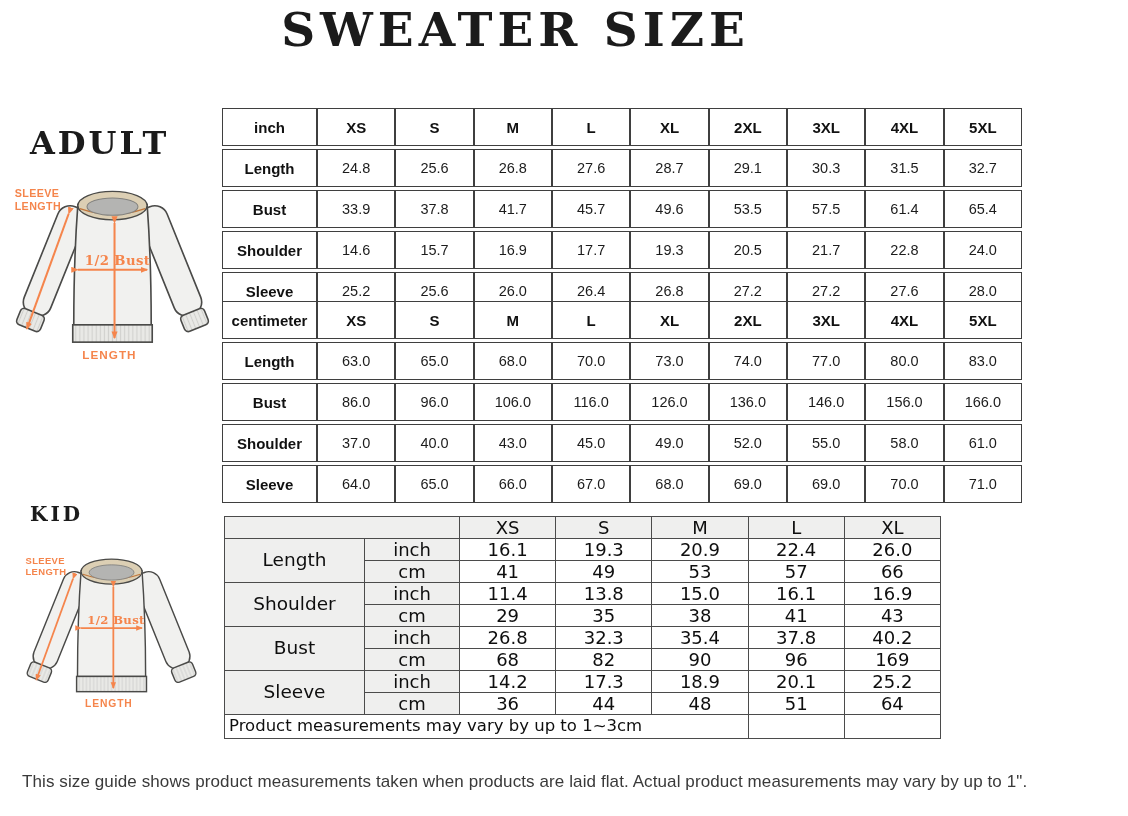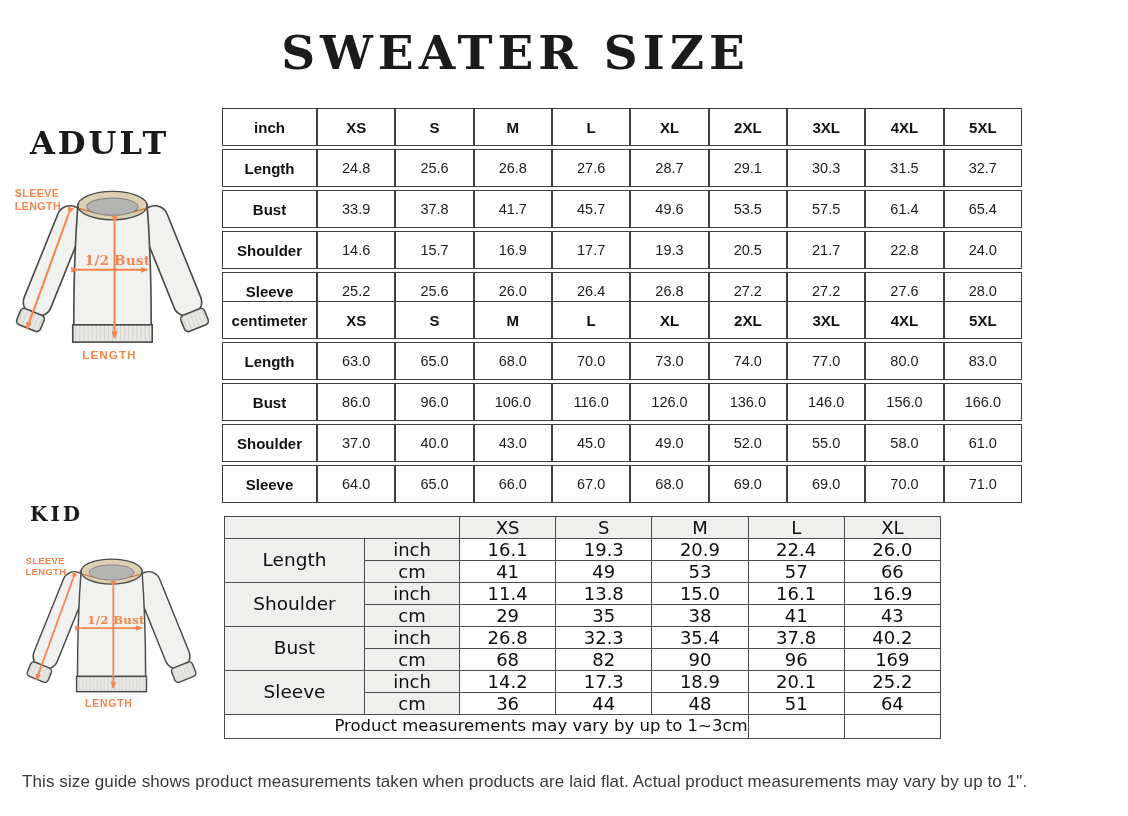--- a/index.html
+++ b/index.html
@@ -1,20 +1,20 @@
 <!DOCTYPE html>
 <html><head>
 <meta charset="utf-8">
 <style>
   html,body{margin:0;padding:0;background:#ffffff;}
   .page{position:relative;width:1128px;height:816px;background:#ffffff;overflow:hidden;
         font-family:"Liberation Sans",sans-serif;color:#111;}
 
   
-  .title{position:absolute;top:25px;left:0;width:1031px;margin:0;text-align:center;
+  .title{position:absolute;top:2px;left:0;width:1031px;margin:0;text-align:center;
          font-family:"DejaVu Serif",serif;font-weight:bold;font-size:47px;
          letter-spacing:5px;color:#1b1b1b;}
   .section-label{position:absolute;font-family:"DejaVu Serif",serif;font-weight:bold;
          color:#1b1b1b;}
   .adult-label{top:124px;left:30px;width:175px;font-size:32px;letter-spacing:3px;}
   .kid-label{top:502px;left:30px;width:165px;font-size:20px;letter-spacing:3px;}
 
   
   .diagram{position:absolute;}
   .adult-diagram{left:8px;top:172px;width:210px;height:216px;}
@@ -32,21 +32,21 @@
   .adult-table td{font-size:14.5px;font-weight:normal;height:26px;color:#1c1c1c;}
   .adult-table tr th:first-child{font-weight:bold;}
 
   
   .kid-table{position:absolute;left:224px;top:516px;width:716px;table-layout:fixed;
          border-collapse:collapse;font-family:"DejaVu Sans",sans-serif;}
   .kid-table td{border:1.7px solid #4b4b4b;text-align:center;vertical-align:middle;
          padding:0;font-size:18px;color:#0e0e0e;background:#fff;height:21px;line-height:1.1;}
   .kid-table td.khead,.kid-table td.klabel,.kid-table td.kunit{background:#efefee;}
   .kid-table td.klabel{font-size:18.5px;}
-  .kid-table td.knote{text-align:right;font-size:16.5px;padding-left:4px;height:23px;}
+  .kid-table td.knote{text-align:left;font-size:16.5px;padding-left:4px;height:23px;}
 
   .footer{position:absolute;left:22px;top:772px;width:1100px;font-size:17px;
          color:#3a3a3a;letter-spacing:0.1px;}
 </style>
 </head>
 <body>
 
 <div class="page">
   <h1 class="title">SWEATER SIZE</h1>
 

